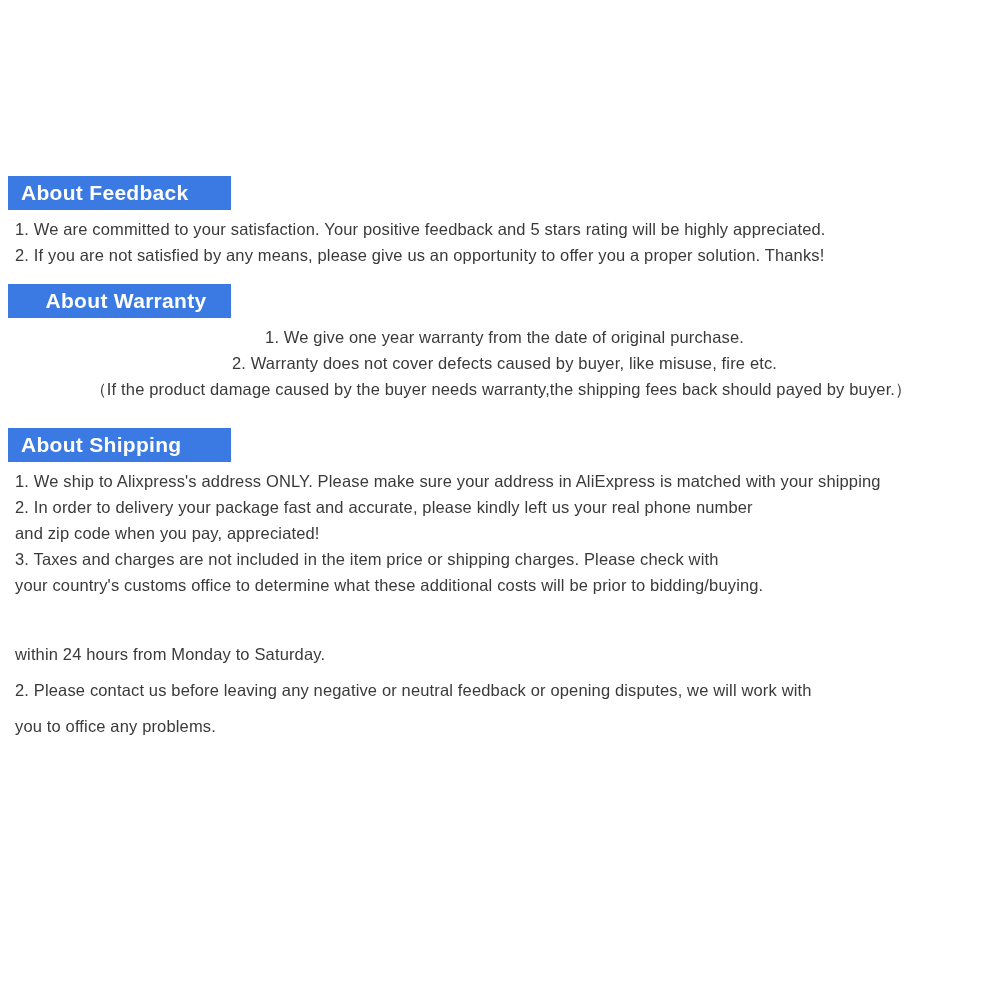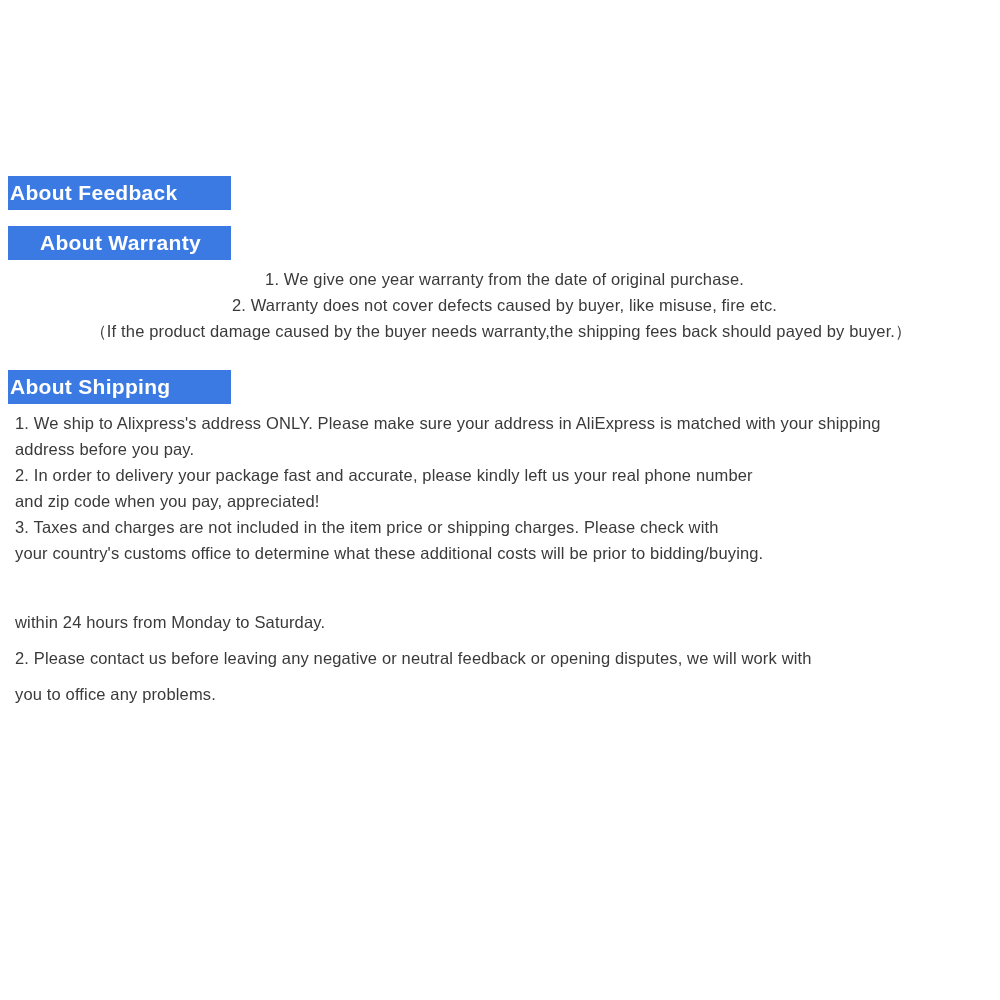--- a/index.html
+++ b/index.html
@@ -16,21 +16,21 @@
   .section { display: block; }
 
   .banner {
     width: 223px;
     height: 34px;
     background: #3b7ae2;
     color: #ffffff;
     font-size: 21px;
     font-weight: bold;
     line-height: 33px;
-    padding-left: 2px;
+    padding-left: 13px;
     letter-spacing: 0.3px;
     margin-bottom: 6px;
   }
 
   .lines {
     color: #3a3a3a;
     font-size: 16.5px;
     letter-spacing: 0.15px;
   }
 
@@ -50,40 +50,43 @@
 </style>
 </head>
 <body>
 
 <div class="page">
 
   <section class="section sec-feedback">
     <div class="banner">
       <span>About Feedback</span>
     </div>
+    <div class="lines">
+      <p class="line">1. We are committed to your satisfaction. Your positive feedback and 5 stars rating will be highly appreciated.</p>
+      <p class="line">2. If you are not satisfied by any means, please give us an opportunity to offer you a proper solution. Thanks!</p>
+    </div>
   </section>
 
   <section class="section sec-warranty">
     <div class="banner">
       <span>About Warranty</span>
     </div>
     <div class="lines">
       <p class="line">1. We give one year warranty from the date of original purchase.</p>
       <p class="line">2. Warranty does not cover defects caused by buyer, like misuse, fire etc.</p>
       <p class="line line-paren">（If the product damage caused by the buyer needs warranty,the shipping fees back should payed by buyer.）</p>
     </div>
   </section>
 
   <section class="section sec-shipping">
     <div class="banner">
       <span>About Shipping</span>
     </div>
     <div class="lines">
       <p class="line">1. We ship to Alixpress's address ONLY. Please make sure your address in AliExpress  is matched with your shipping</p>
-      <p class="line">address before you pay.</p>
       <p class="line">2. In order to delivery your package fast and accurate, please kindly left us your real phone number</p>
       <p class="line">and zip code when you pay, appreciated!</p>
       <p class="line">3. Taxes and charges are not included in the item price or shipping charges. Please check with</p>
       <p class="line">your country's customs office to determine what these additional costs will be prior to bidding/buying.</p>
     </div>
   </section>
 
   <section class="section sec-contact">
     <div class="lines">
       <p class="line">within 24 hours from Monday to Saturday.</p>

